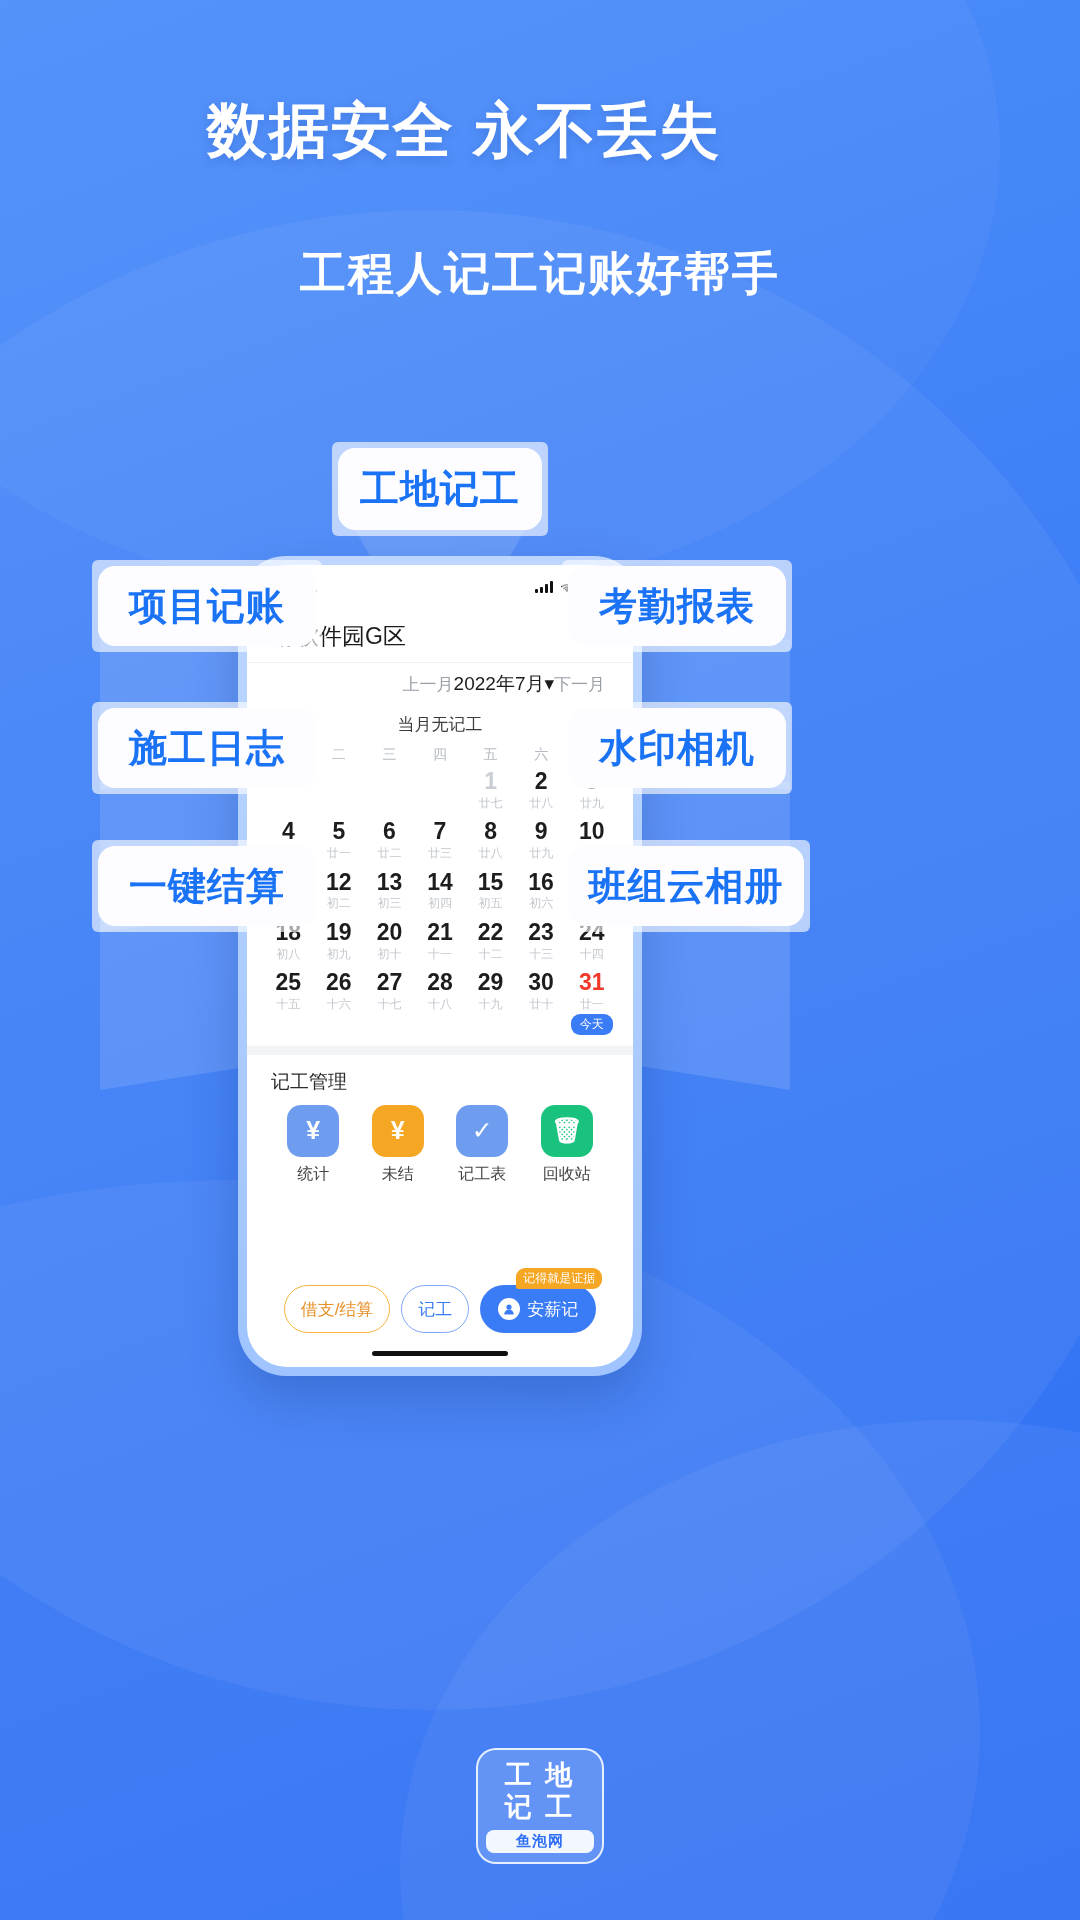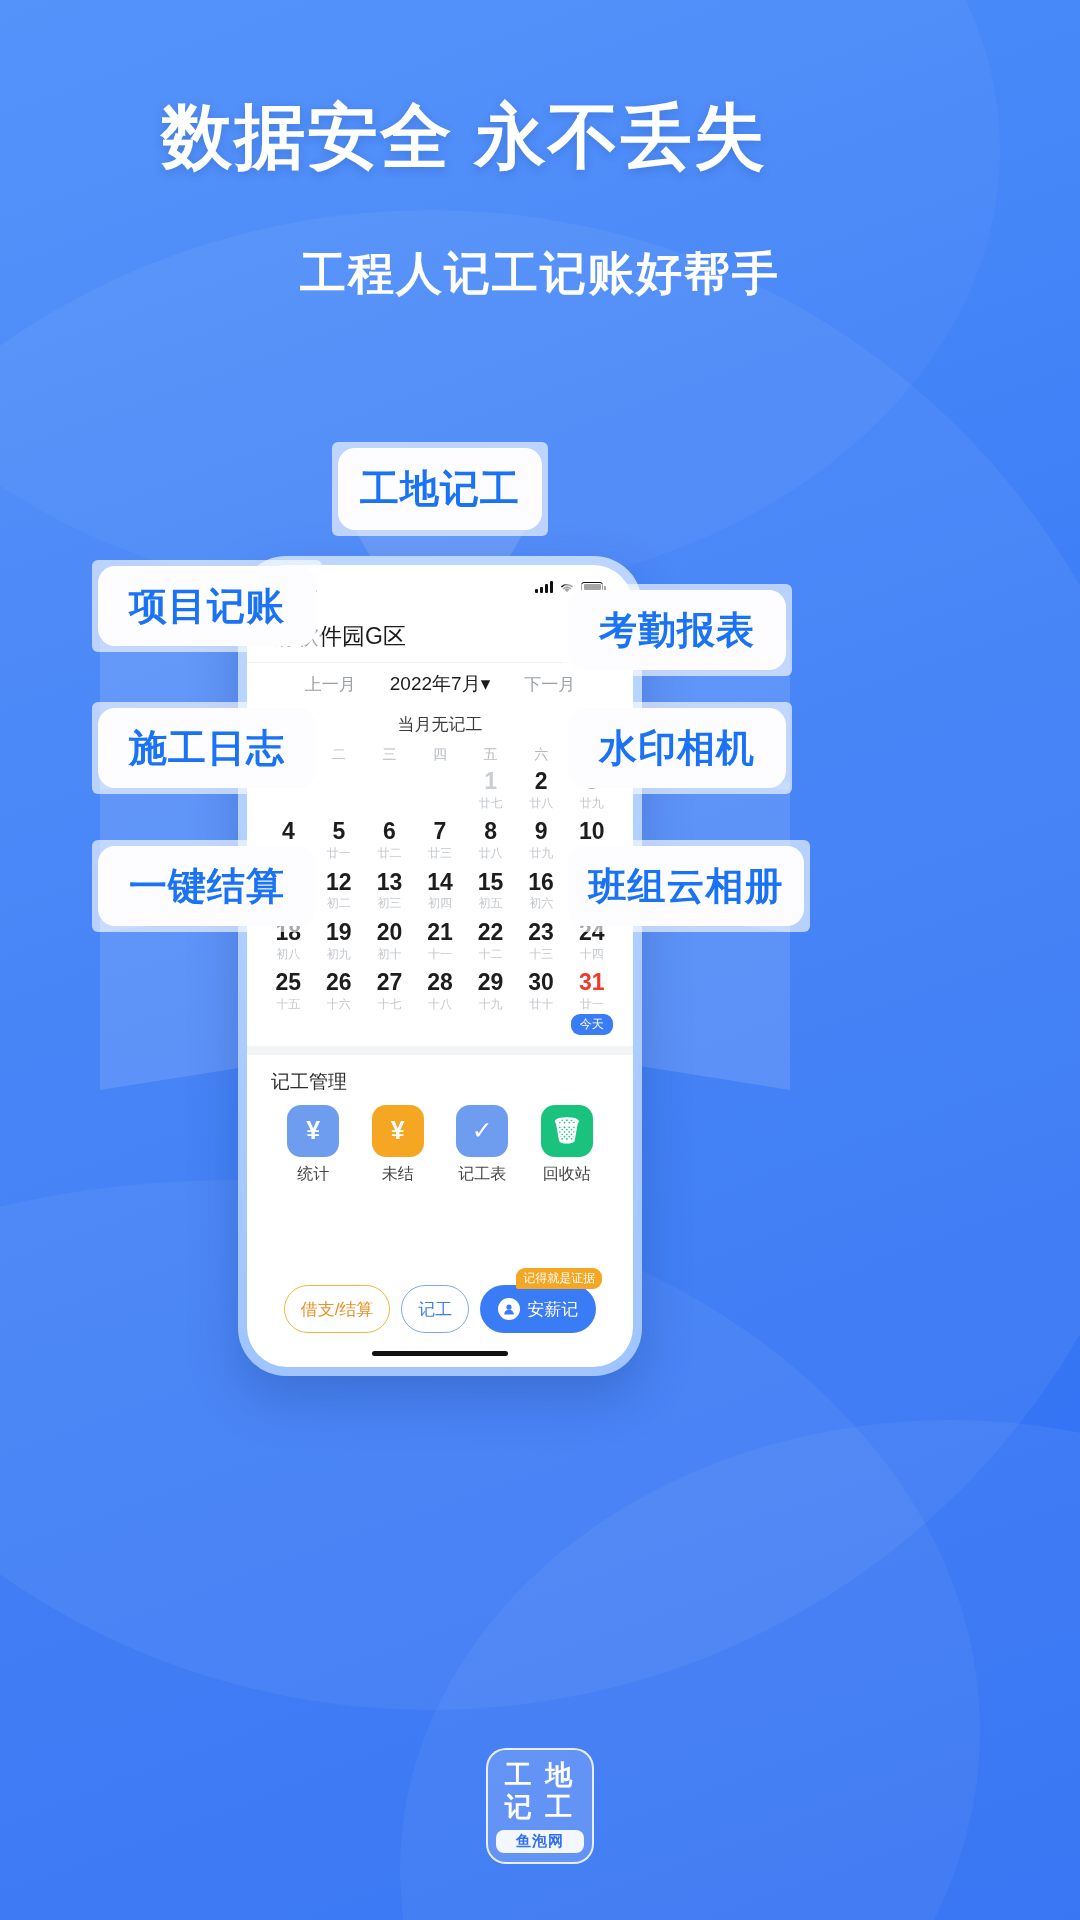--- a/index.html
+++ b/index.html
@@ -34,21 +34,21 @@
   .swoosh-d {
     position:absolute; left:-200px; top:-300px;
     width:1200px; height:900px; border-radius:50%;
     background:rgba(255,255,255,0.04);
   }
 
   
   .headline {
     position:absolute; top:98px; left:0; width:928px;
     text-align:center; color:#ffffff;
-    font-size:71px; font-weight:bold; letter-spacing:2px;
+    font-size:60px; font-weight:bold; letter-spacing:2px;
     line-height:1.1;
     text-shadow:0 3px 10px rgba(18,60,140,0.22);
     white-space:nowrap;
   }
   .subline {
     position:absolute; top:243px; left:0; width:1080px;
     text-align:center; color:#ffffff;
     font-size:46px; font-weight:bold; letter-spacing:2px;
     white-space:nowrap;
   }
@@ -87,24 +87,23 @@
   .sig i:nth-child(1){height:4px}.sig i:nth-child(2){height:6px}
   .sig i:nth-child(3){height:9px}.sig i:nth-child(4){height:12px}
   .batt { width:22px; height:11px; border:1.5px solid #111; border-radius:3px; position:relative; }
   .batt::after{content:'';position:absolute;right:-3.5px;top:3px;width:2px;height:5px;background:#111;border-radius:0 1px 1px 0;}
   .batt i { position:absolute; inset:1.5px; background:#111; border-radius:1px; display:block; }
 
   .proj-title {
     padding:12px 26px 10px; font-size:23px; color:#1b1b1b; font-weight:500;
   }
   .month-bar {
-    display:flex; align-items:center; justify-content:center;
+    display:flex; align-items:center; justify-content:flex-end;
     padding:8px 28px 10px; font-size:17px; color:#9aa0a8;
     border-top:1px solid #f0f1f3;
-    gap:34px;
   }
   .month-bar .cur { color:#1b1b1b; font-size:19px; font-weight:500; }
   .nowork { text-align:center; font-size:17px; color:#3c3c3c; padding:6px 0 10px; }
 
   .cal { padding:0 16px 6px; }
   .cal-head, .cal-row { display:grid; grid-template-columns:repeat(7,1fr); }
   .cal-head span {
     text-align:center; font-size:14px; color:#b5bac1; padding-bottom:2px;
   }
   .cell { text-align:center; padding:1px 0 5px; }
@@ -172,28 +171,28 @@
   .chip-top { left:332px; top:442px; width:216px; }
   .chip-top .inner { height:82px; font-size:39px; }
   .chip-wide { width:230px; }
   .chip-wide .inner { height:80px; font-size:38px; }
   .chip-wide6 { width:248px; }
   .chip-wide6 .inner { height:80px; font-size:38px; }
 
   .chip-l1 { left:92px;  top:560px; }
   .chip-l2 { left:92px;  top:702px; }
   .chip-l3 { left:92px;  top:840px; }
-  .chip-r1 { left:562px; top:584px; }
+  .chip-r1 { left:562px; top:560px; }
   .chip-r2 { left:562px; top:702px; }
   .chip-r3 { left:562px; top:840px; }
 
   
   .logo {
     position:absolute; left:50%; transform:translateX(-50%);
-    bottom:56px; width:108px;
+    bottom:56px; width:128px;
     background:rgba(255,255,255,0.16);
     border:2px solid rgba(255,255,255,0.85);
     border-radius:20px;
     padding:10px 0 9px; text-align:center;
   }
   .logo .ln { color:#ffffff; font-size:27px; font-weight:bold; line-height:1.18; letter-spacing:3px; }
   .logo .sub {
     margin:6px 8px 0; background:rgba(255,255,255,0.92);
     border-radius:8px; color:#2f6ff3; font-size:15px;
     font-weight:bold; padding:2px 0; letter-spacing:1px;

